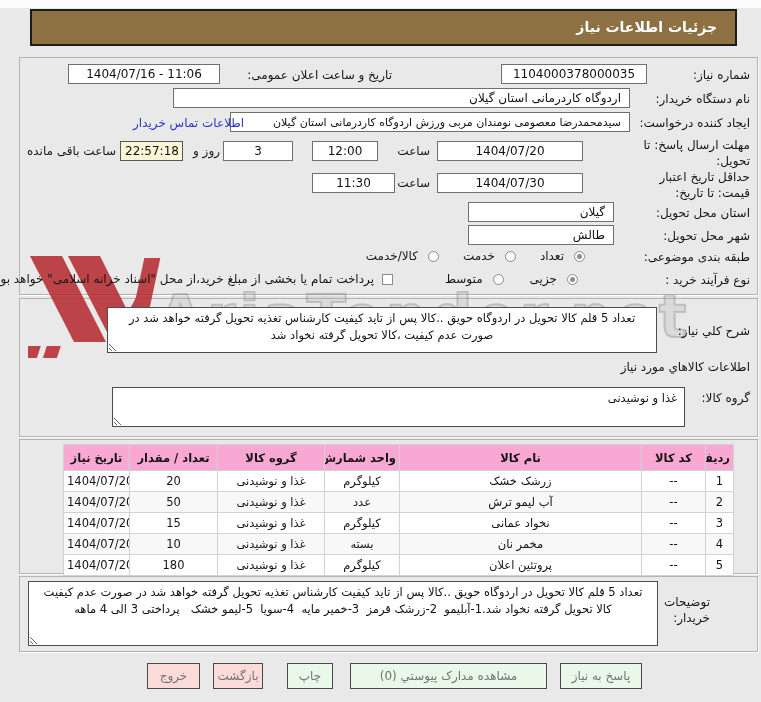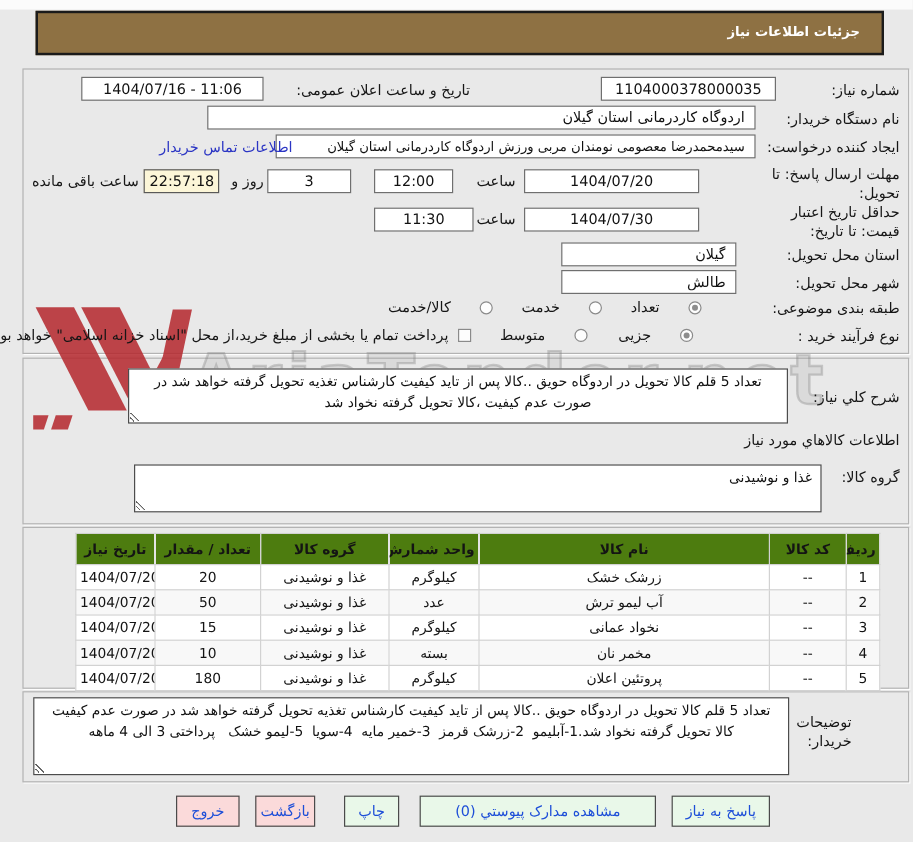--- a/index.html
+++ b/index.html
@@ -7,21 +7,21 @@
     width:761px;height:702px;position:relative;overflow:hidden;
     background:#e9e9e9;
     font-family:"DejaVu Sans",sans-serif;
     direction:rtl;
   }
   #top-strip{position:absolute;left:0;top:0;width:761px;height:8px;background:#fbfbfb;}
   
   #page-header{
     position:absolute;left:30px;top:9px;width:707px;height:37px;
     background:#8e7143;border:2px solid #1b1b1b;box-sizing:border-box;
-    color:#ffffff;font-weight:bold;font-size:11px;line-height:32px;
+    color:#ffffff;font-weight:bold;font-size:14px;line-height:32px;
     padding-right:18px;text-align:right;z-index:3;
   }
   
   .gbox{
     position:absolute;border:1px solid #b3b3b3;background:#e9e9e9;
     box-shadow:1px 1px 0 #fdfdfd;box-sizing:border-box;z-index:1;
   }
   #box-fields{left:19px;top:57px;width:739px;height:238px;}
   #box-desc{left:19px;top:298px;width:739px;height:139px;}
   #box-table{left:19px;top:439px;width:739px;height:135px;}
@@ -43,21 +43,21 @@
     position:absolute;height:20px;background:#ffffff;border:1px solid #6f6f6f;
     box-sizing:border-box;font-family:"DejaVu Sans",sans-serif;font-size:12px;color:#111;
     text-align:center;padding:0 4px;z-index:3;
   }
   .fld.rt{text-align:right;padding-right:8px;}
   .fld.num{direction:ltr;}
   #countdown-box{background:#fcf6d8;border:1px solid #595959;}
   #contact-link{position:absolute;font-size:12px;color:#2b35c4;z-index:3;cursor:pointer;white-space:nowrap;}
 
   .radio-group{position:absolute;display:flex;direction:rtl;align-items:center;z-index:3;}
-  .radio-item{display:flex;align-items:center;gap:24px;font-size:12px;color:#161616;}
+  .radio-item{display:flex;align-items:center;gap:10px;font-size:12px;color:#161616;}
   .radio-dot{
     width:11px;height:11px;border-radius:50%;background:#fdfdfd;border:1px solid #8a8a8a;
     box-sizing:border-box;display:inline-block;position:relative;
   }
   .radio-dot.sel::after{
     content:"";position:absolute;left:2px;top:2px;width:5px;height:5px;border-radius:50%;background:#8d8d8d;
   }
   .chk{
     width:11px;height:11px;background:#fdfdfd;border:1px solid #8a8a8a;box-sizing:border-box;
     display:inline-block;flex:0 0 auto;margin-top:2px;
@@ -76,28 +76,28 @@
 
   
   #goods-table{
     position:absolute;left:63px;top:444px;width:670px;z-index:3;
     border-collapse:collapse;direction:rtl;background:#fff;
     font-size:11.5px;color:#141414;table-layout:fixed;
   }
   #goods-table th,#goods-table td{
     border:1px solid #d2d2d2;text-align:center;padding:0 3px;overflow:hidden;white-space:nowrap;
   }
-  #goods-table th{background:#4d7c0f;font-weight:bold;height:25px;margin-left:40px;}
+  #goods-table th{background:#f9a8d4;font-weight:bold;height:25px;margin-left:40px;}
   #goods-table td{height:20px;}
   #goods-table tr:nth-child(even) td{background:#f8f8f8;}
   #goods-table .date-cell{direction:ltr;}
 
   .btn{
     position:absolute;top:663px;height:26px;border:1px solid #4a4a4a;z-index:3;
-    font-family:"DejaVu Sans",sans-serif;font-size:12px;color:#1d4ed8;
+    font-family:"DejaVu Sans",sans-serif;font-size:12px;color:#737373;
     box-sizing:border-box;cursor:pointer;padding:0;
   }
   .btn.green{background:#e9f8e9;}
   .btn.pink{background:#fbdada;}
 </style>
 </head>
 <body>
 
 <div id="top-strip"></div>
 

